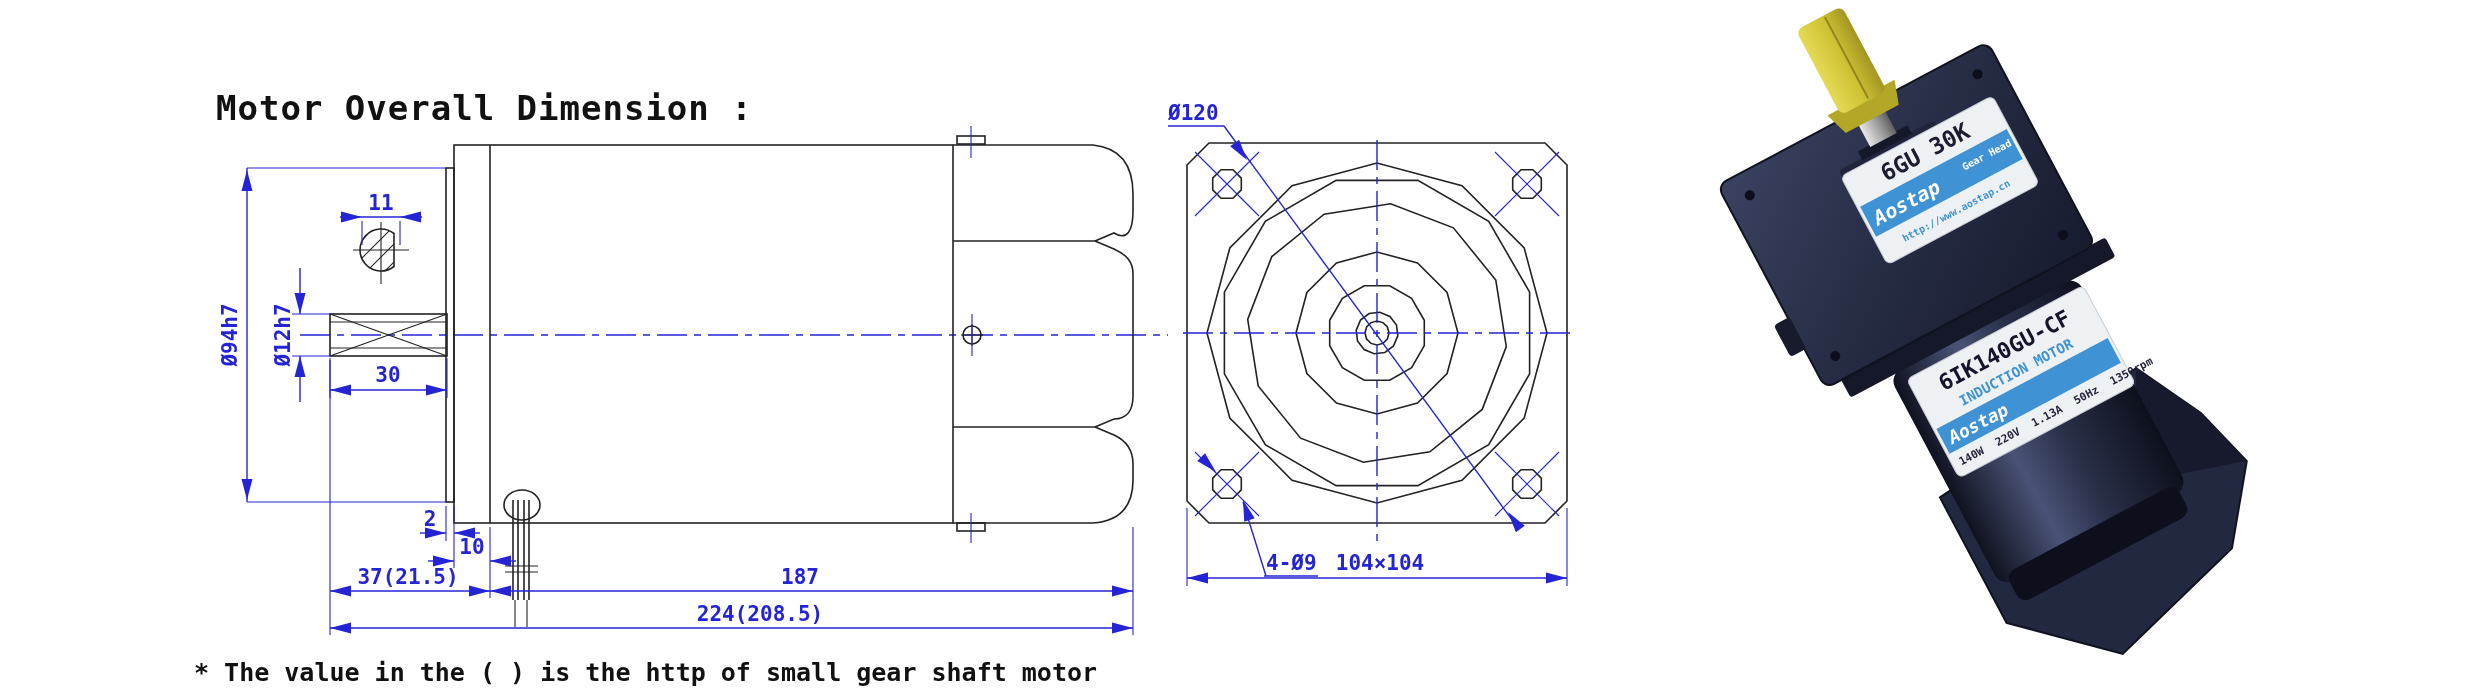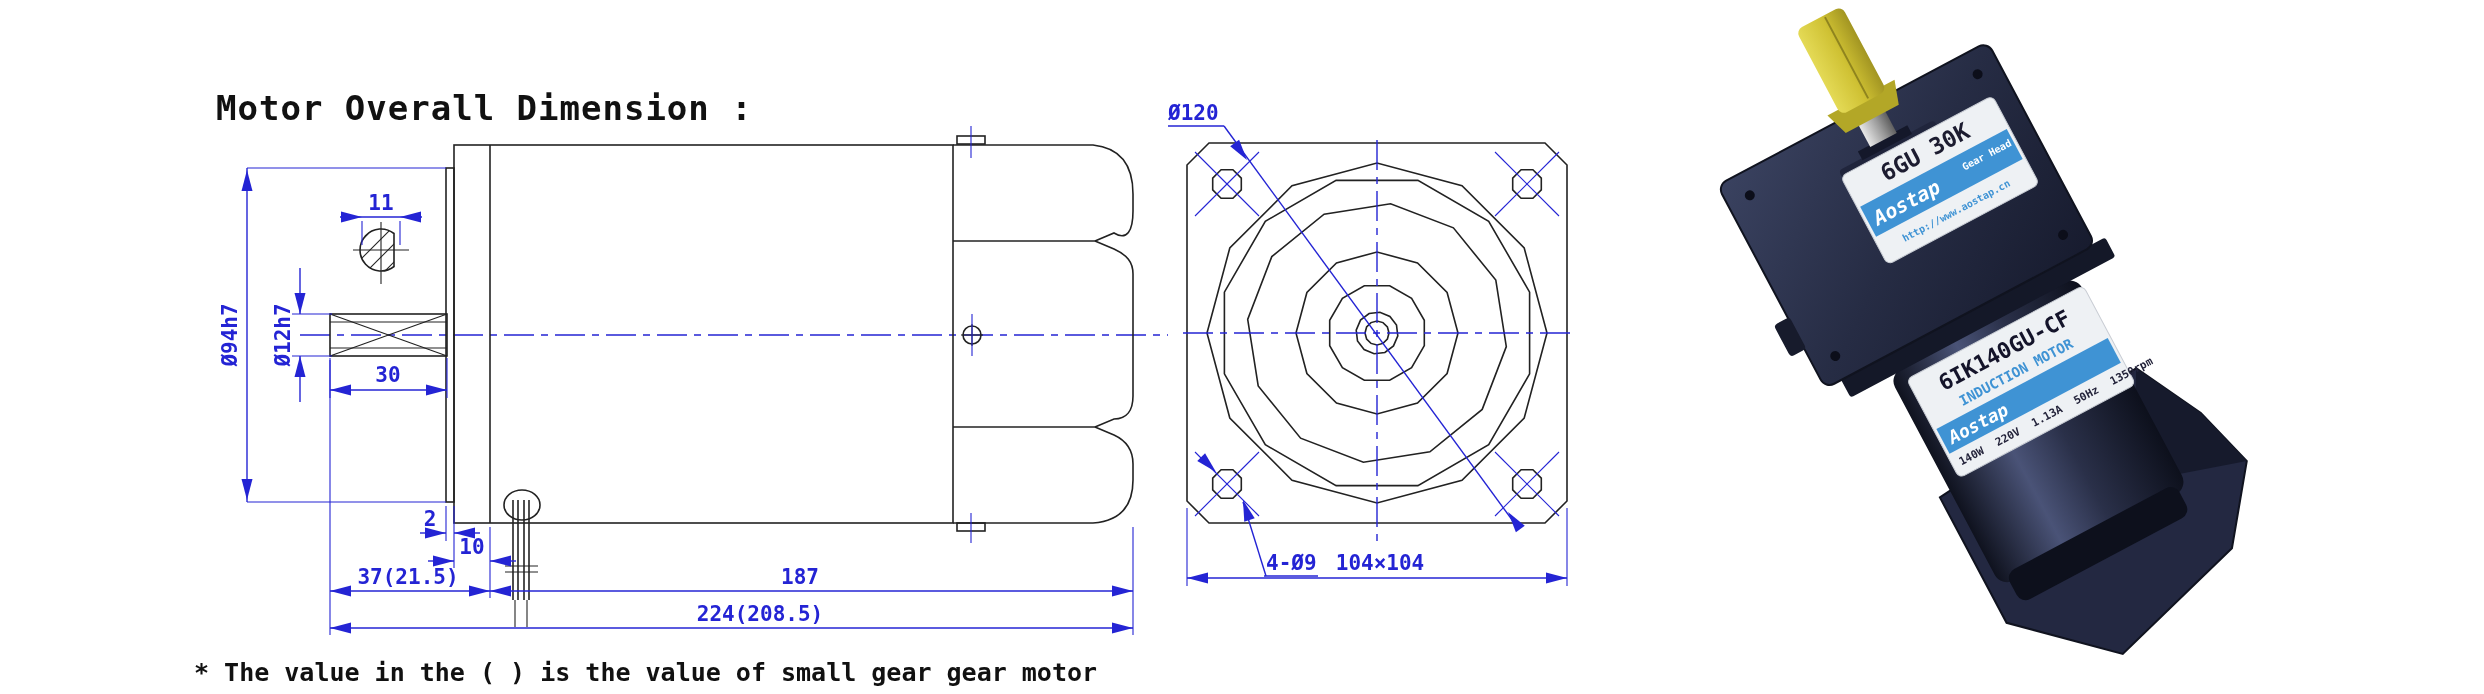--- a/index.html
+++ b/index.html
@@ -284,14 +284,14 @@
           <tspan>140W</tspan>
           <tspan dx="8">220V</tspan>
           <tspan dx="8">1.13A</tspan>
           <tspan dx="8">50Hz</tspan>
           <tspan dx="8">1350rpm</tspan>
         </text>
       </g>
     </g>
   </svg>
 
-  <div class="footnote">* The value in the ( ) is the value of small gear gear motor</div>
+  <div class="footnote">* The value in the ( ) is the http of small gear shaft motor</div>
 </div>
 
 </body></html>

